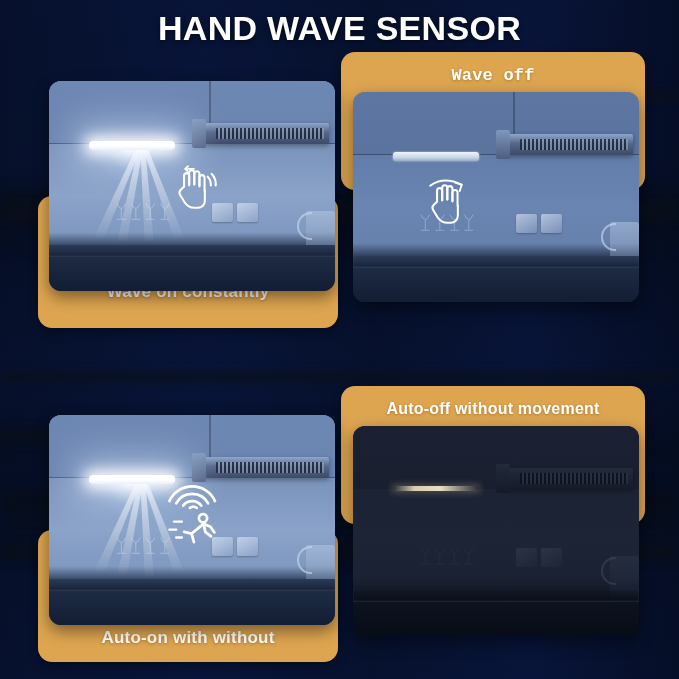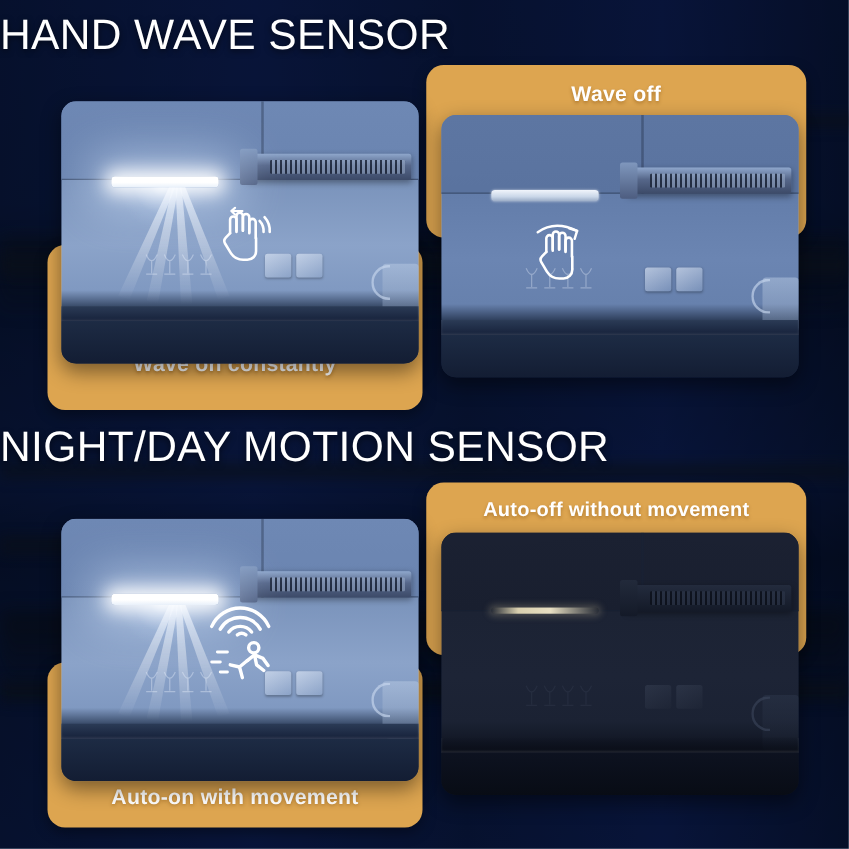--- a/index.html
+++ b/index.html
@@ -36,22 +36,23 @@
     background:linear-gradient(180deg,rgba(6,11,20,.8),rgba(6,11,20,.05));
     filter:blur(7px);
   }
   .bd-streak{
     position:absolute; background:rgba(9,15,26,.85); filter:blur(5px);
   }
 
   
   .heading{
     position:absolute; left:0; right:0;
+    text-align:center;
     color:#ffffff;
-    font-weight:400;
+    font-weight:700;
     letter-spacing:.3px;
     text-shadow:0 2px 5px rgba(0,0,0,.55);
     z-index:40;
     white-space:nowrap;
   }
   #heading-1{ top:9px;  font-size:34px; }
   #heading-2{ top:339px; font-size:34px; }
 
   
   .panel{ position:absolute; }
@@ -288,21 +289,21 @@
           <div class="counter"></div>
           <div class="lower"></div>
         </div>
       </div>
     </div>
   </div>
 
   <div class="panel">
 
     <div class="tag layer-tag" style="left:341px; top:52px; width:304px; height:138px;">
-      <div class="tag-label" style="top:14px;">Wave off</div>
+      <div class="tag-label" style="top:14px;font-family:Liberation Mono, monospace;">Wave off</div>
     </div>
 
     <div class="photo layer-photo" style="left:353px; top:92px; width:286px; height:210px;">
       <div class="photo-inner">
         <div class="kitchen dim">
           <div class="cab-top"></div>
           <div class="cab-seam" style="left:56%; height:30%;"></div>
           <div class="hood"></div>
           <div class="hood-arm"></div>
 
@@ -334,26 +335,25 @@
               <div class="sw"></div>
           </div>
           <div class="kettle"></div>
           <div class="counter"></div>
           <div class="lower"></div>
         </div>
       </div>
     </div>
   </div>
 
-  <div id="heading-2" class="heading">NIGHT/DAY MOTION SENSOR</div>
 
   <div class="panel">
 
     <div class="tag layer-tag" style="left:38px; top:530px; width:300px; height:132px;">
-      <div class="tag-label" style="bottom:14px;">Auto-on with movement</div>
+      <div class="tag-label" style="bottom:14px;">Auto-on with without</div>
     </div>
 
     <div class="photo layer-photo" style="left:49px; top:415px; width:286px; height:210px;">
       <div class="photo-inner">
         <div class="kitchen">
           <div class="cab-top"></div>
           <div class="cab-seam" style="left:56%; height:30%;"></div>
           <div class="hood"></div>
           <div class="hood-arm"></div>
 

